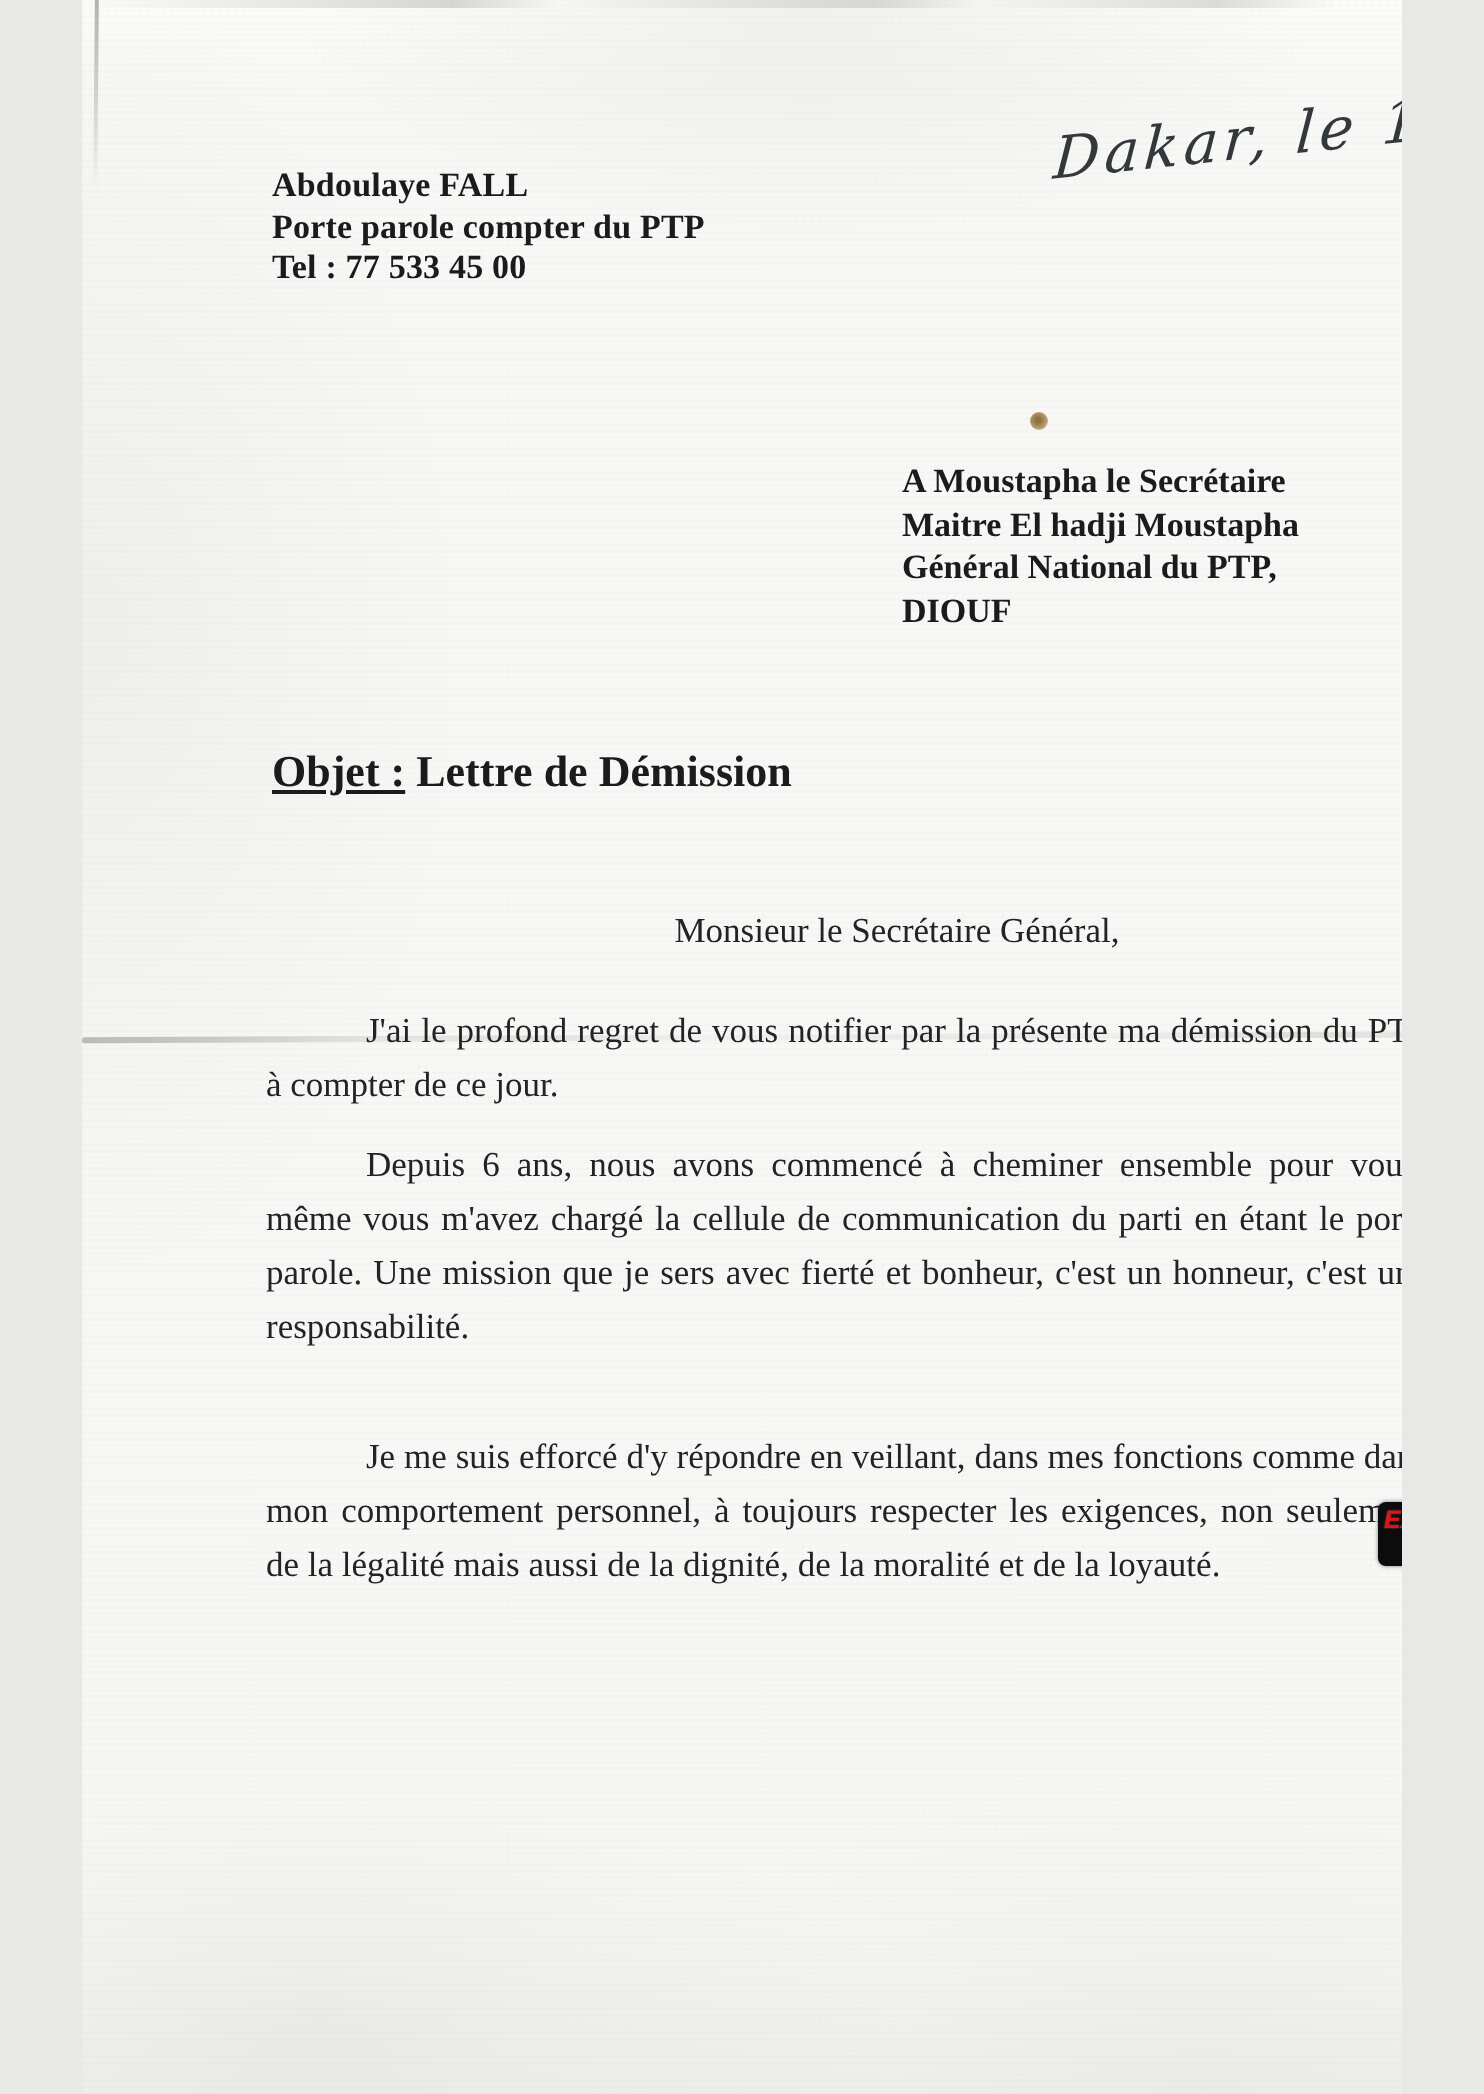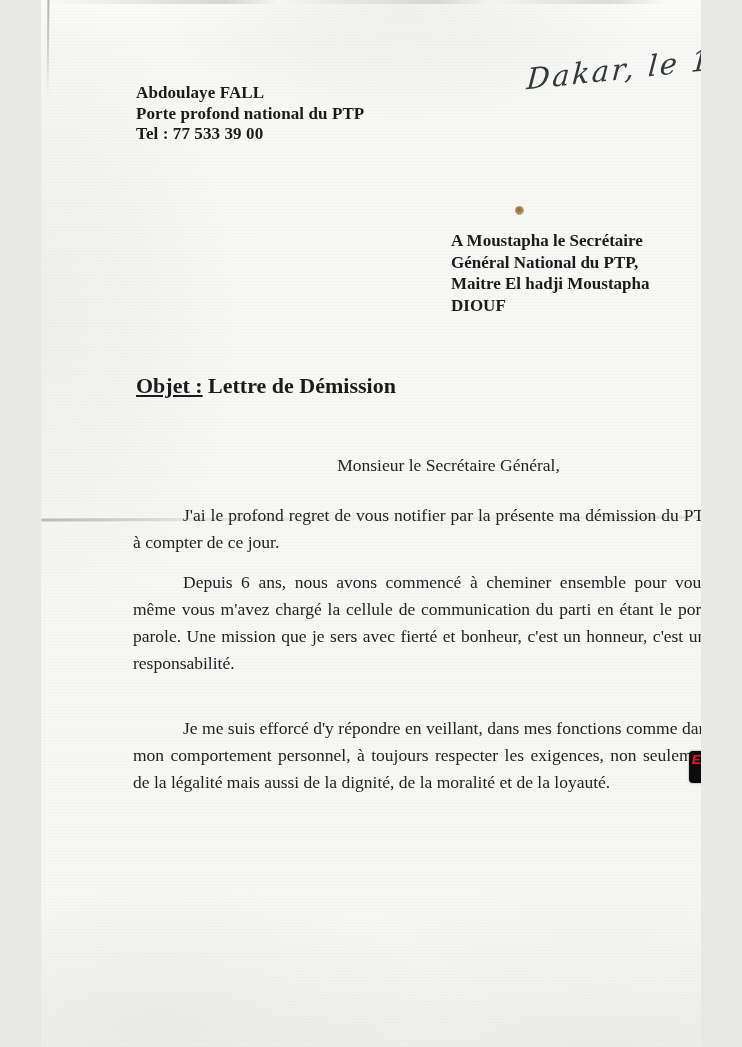--- a/index.html
+++ b/index.html
@@ -132,32 +132,32 @@
 <body>
 
 <div class="page">
   <div class="grain"></div>
   <div class="top-edge"></div>
   <div class="crease-vertical"></div>
   <div class="fold-line"></div>
 
   <div class="sender">
     <div>Abdoulaye  FALL</div>
-    <div>Porte profond national du PTP</div>
-    <div>Tel : 77 533 39 00</div>
+    <div>Porte parole compter du PTP</div>
+    <div>Tel : 77 533 45 00</div>
   </div>
 
   <div class="hand-date">Dakar, le 10/06/20</div>
 
   <div class="stain-dot"></div>
 
   <div class="recipient">
     <div>A Moustapha  le Secrétaire</div>
+    <div>Maitre El hadji Moustapha</div>
     <div>Général National du PTP,</div>
-    <div>Maitre El hadji Moustapha</div>
     <div>DIOUF</div>
   </div>
 
   <div class="subject">
     <span class="subject-label">Objet :</span><span> Lettre de Démission</span>
   </div>
 
   <div class="letter-body">
     <p class="salutation">Monsieur le Secrétaire Général,</p>
     <p class="gap-a">J'ai le profond regret  de vous notifier par la présente ma démission du PTP à compter de ce jour.</p>

